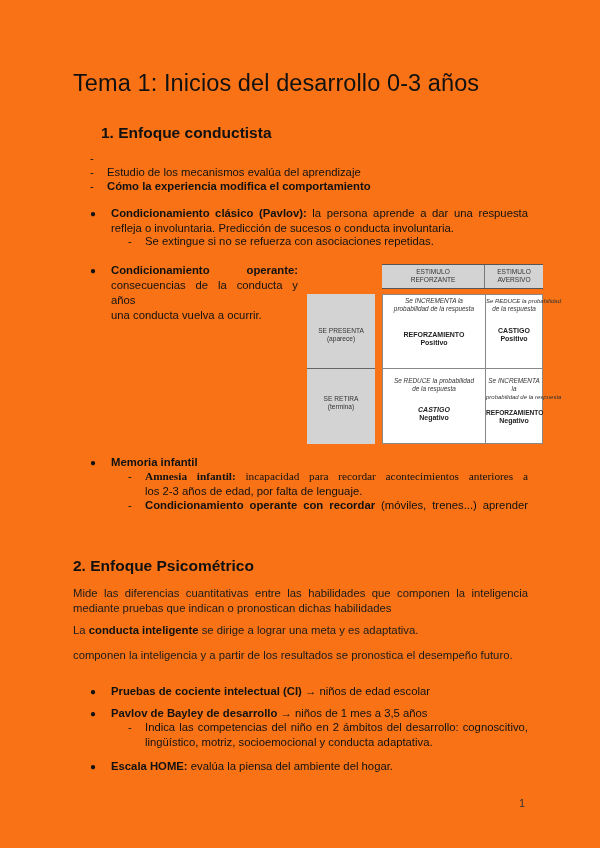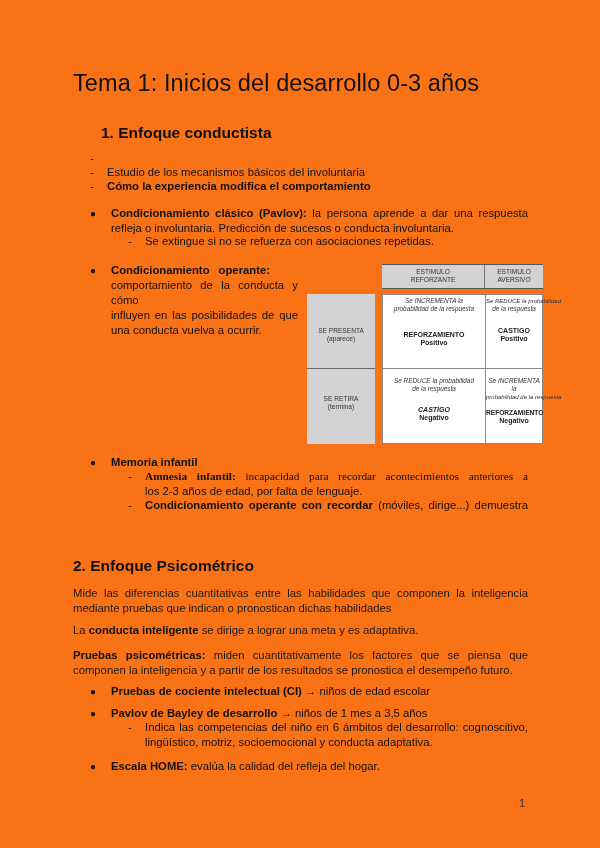--- a/index.html
+++ b/index.html
@@ -45,21 +45,21 @@
 
   <h1 class="title">Tema 1: Inicios del desarrollo 0-3 años</h1>
 
   <h2 class="sec" style="left:73px; top:124px;margin-left:28px;">1. Enfoque conductista</h2>
 
   <div class="dashline" style="left:90px; top:151px; width:440px; height:15px;">
     <span class="dash">-</span>
   </div>
   <div class="dashline" style="left:90px; top:165px; width:440px; height:15px;">
     <span class="dash">-</span>
-    <span class="dtext">Estudio de los mecanismos básicos del involuntaria</span>
+    <span class="dtext">Estudio de los mecanismos evalúa del aprendizaje</span>
   </div>
   <div class="dashline" style="left:90px; top:179px; width:440px; height:15px;">
     <span class="dash">-</span>
     <b class="dtext">Cómo la experiencia modifica el comportamiento</b>
   </div>
 
   <div class="bullet" style="left:90px; top:206px; width:438px; height:32px;">
     <span class="dot">●</span>
     <div class="btext" style="width:417px;">
       <div class="just" style="text-align:justify; text-align-last:justify; word-spacing:2px;"><b>Condicionamiento clásico (Pavlov):</b><span> la persona aprende a dar una respuesta</span></div>
@@ -67,26 +67,25 @@
     </div>
   </div>
   <div class="dashline" style="left:128px; top:234px; width:400px; height:15px;">
     <span class="dash">-</span>
     <span class="dtext">Se extingue si no se refuerza con asociaciones repetidas.</span>
   </div>
 
   <div class="bullet" style="left:90px; top:263px; width:210px; height:62px;">
     <span class="dot">●</span>
     <div class="btext" style="width:187px;">
-      <div style="display:flex; justify-content:flex-start;gap:9px;">
+      <div style="display:flex; justify-content:space-between;">
         <b>Condicionamiento</b>
         <b>operante:</b>
       </div>
-      <div style="text-align:justify; text-align-last:justify;">comportamiento de la conducta y cómo</div>
-      <div style="text-align:justify; text-align-last:justify;">influyen en las posibilidades de que</div>
+      <div style="text-align:justify; text-align-last:justify;">consecuencias de la conducta y años</div>
       <div>una conducta vuelva a ocurrir.</div>
     </div>
   </div>
 
   <div class="tbl-head">
     <div class="hc hc1">
       <div>ESTIMULO</div>
       <div>REFORZANTE</div>
     </div>
     <div class="hc hc2">
@@ -146,56 +145,55 @@
   <div class="dashline" style="left:128px; top:469px; width:400px; height:30px;">
     <span class="dash">-</span>
     <div style="position:absolute; left:17px; top:0; width:383px;">
       <div style="text-align:justify; text-align-last:justify;font-family:Liberation Serif, serif;"><b>Amnesia infantil:</b><span> incapacidad para recordar acontecimientos anteriores a</span></div>
       <div>los 2-3 años de edad, por falta de lenguaje.</div>
     </div>
   </div>
   <div class="dashline" style="left:128px; top:498px; width:400px; height:30px;">
     <span class="dash">-</span>
     <div style="position:absolute; left:17px; top:0; width:383px;">
-      <div style="text-align:justify; text-align-last:justify;"><b>Condicionamiento operante con recordar</b><span> (móviles, dirige...) demuestra</span></div>
+      <div style="text-align:justify; text-align-last:justify;"><b>Condicionamiento operante con recordar</b><span> (móviles, trenes...) aprender</span></div>
     </div>
   </div>
 
   <h2 class="sec" style="left:73px; top:557px;">2. Enfoque Psicométrico</h2>
 
   <div class="txt abs" style="left:73px; top:586px; width:455px;">
     <div style="text-align:justify; text-align-last:justify;">Mide las diferencias cuantitativas entre las habilidades que componen la inteligencia</div>
     <div>mediante pruebas que indican o pronostican dichas habilidades</div>
   </div>
 
   <div class="txt abs" style="left:73px; top:623px; width:455px;">
     <span>La </span><b>conducta inteligente</b><span> se dirige a lograr una meta y es adaptativa.</span>
   </div>
 
   <div class="txt abs" style="left:73px; top:648px; width:455px;">
-    <div style="text-align:justify; text-align-last:justify;"><b>Pruebas psicométricas:</b><span> miden cuantitativamente los factores que se piensa que</span></div>
     <div>componen la inteligencia y a partir de los resultados se pronostica el desempeño futuro.</div>
   </div>
 
   <div class="bullet" style="left:90px; top:684px; width:438px; height:15px;">
     <span class="dot">●</span>
     <span class="btext" style="white-space:nowrap;"><b>Pruebas de cociente intelectual (CI)</b><span> → niños de edad escolar</span></span>
   </div>
 
   <div class="bullet" style="left:90px; top:706px; width:438px; height:15px;">
     <span class="dot">●</span>
     <span class="btext" style="white-space:nowrap;"><b>Pavlov de Bayley de desarrollo</b><span> → niños de 1 mes a 3,5 años</span></span>
   </div>
   <div class="dashline" style="left:128px; top:720px; width:400px; height:30px;">
     <span class="dash">-</span>
     <div style="position:absolute; left:17px; top:0; width:383px;">
-      <div style="text-align:justify; text-align-last:justify;">Indica las competencias del niño en 6 ámbitos del desarrollo: cognoscitivo,</div>
+      <div style="text-align:justify; text-align-last:justify;">Indica las competencias del niño en 2 ámbitos del desarrollo: cognoscitivo,</div>
       <div>lingüístico, motriz, socioemocional y conducta adaptativa.</div>
     </div>
   </div>
 
   <div class="bullet" style="left:90px; top:759px; width:438px; height:15px;">
     <span class="dot">●</span>
-    <span class="btext" style="white-space:nowrap;"><b>Escala HOME:</b><span> evalúa la calidad del refleja del hogar.</span></span>
+    <span class="btext" style="white-space:nowrap;"><b>Escala HOME:</b><span> evalúa la piensa del ambiente del hogar.</span></span>
   </div>
 
   <div class="pagenum">1</div>
 </div>
 
 </body></html>

